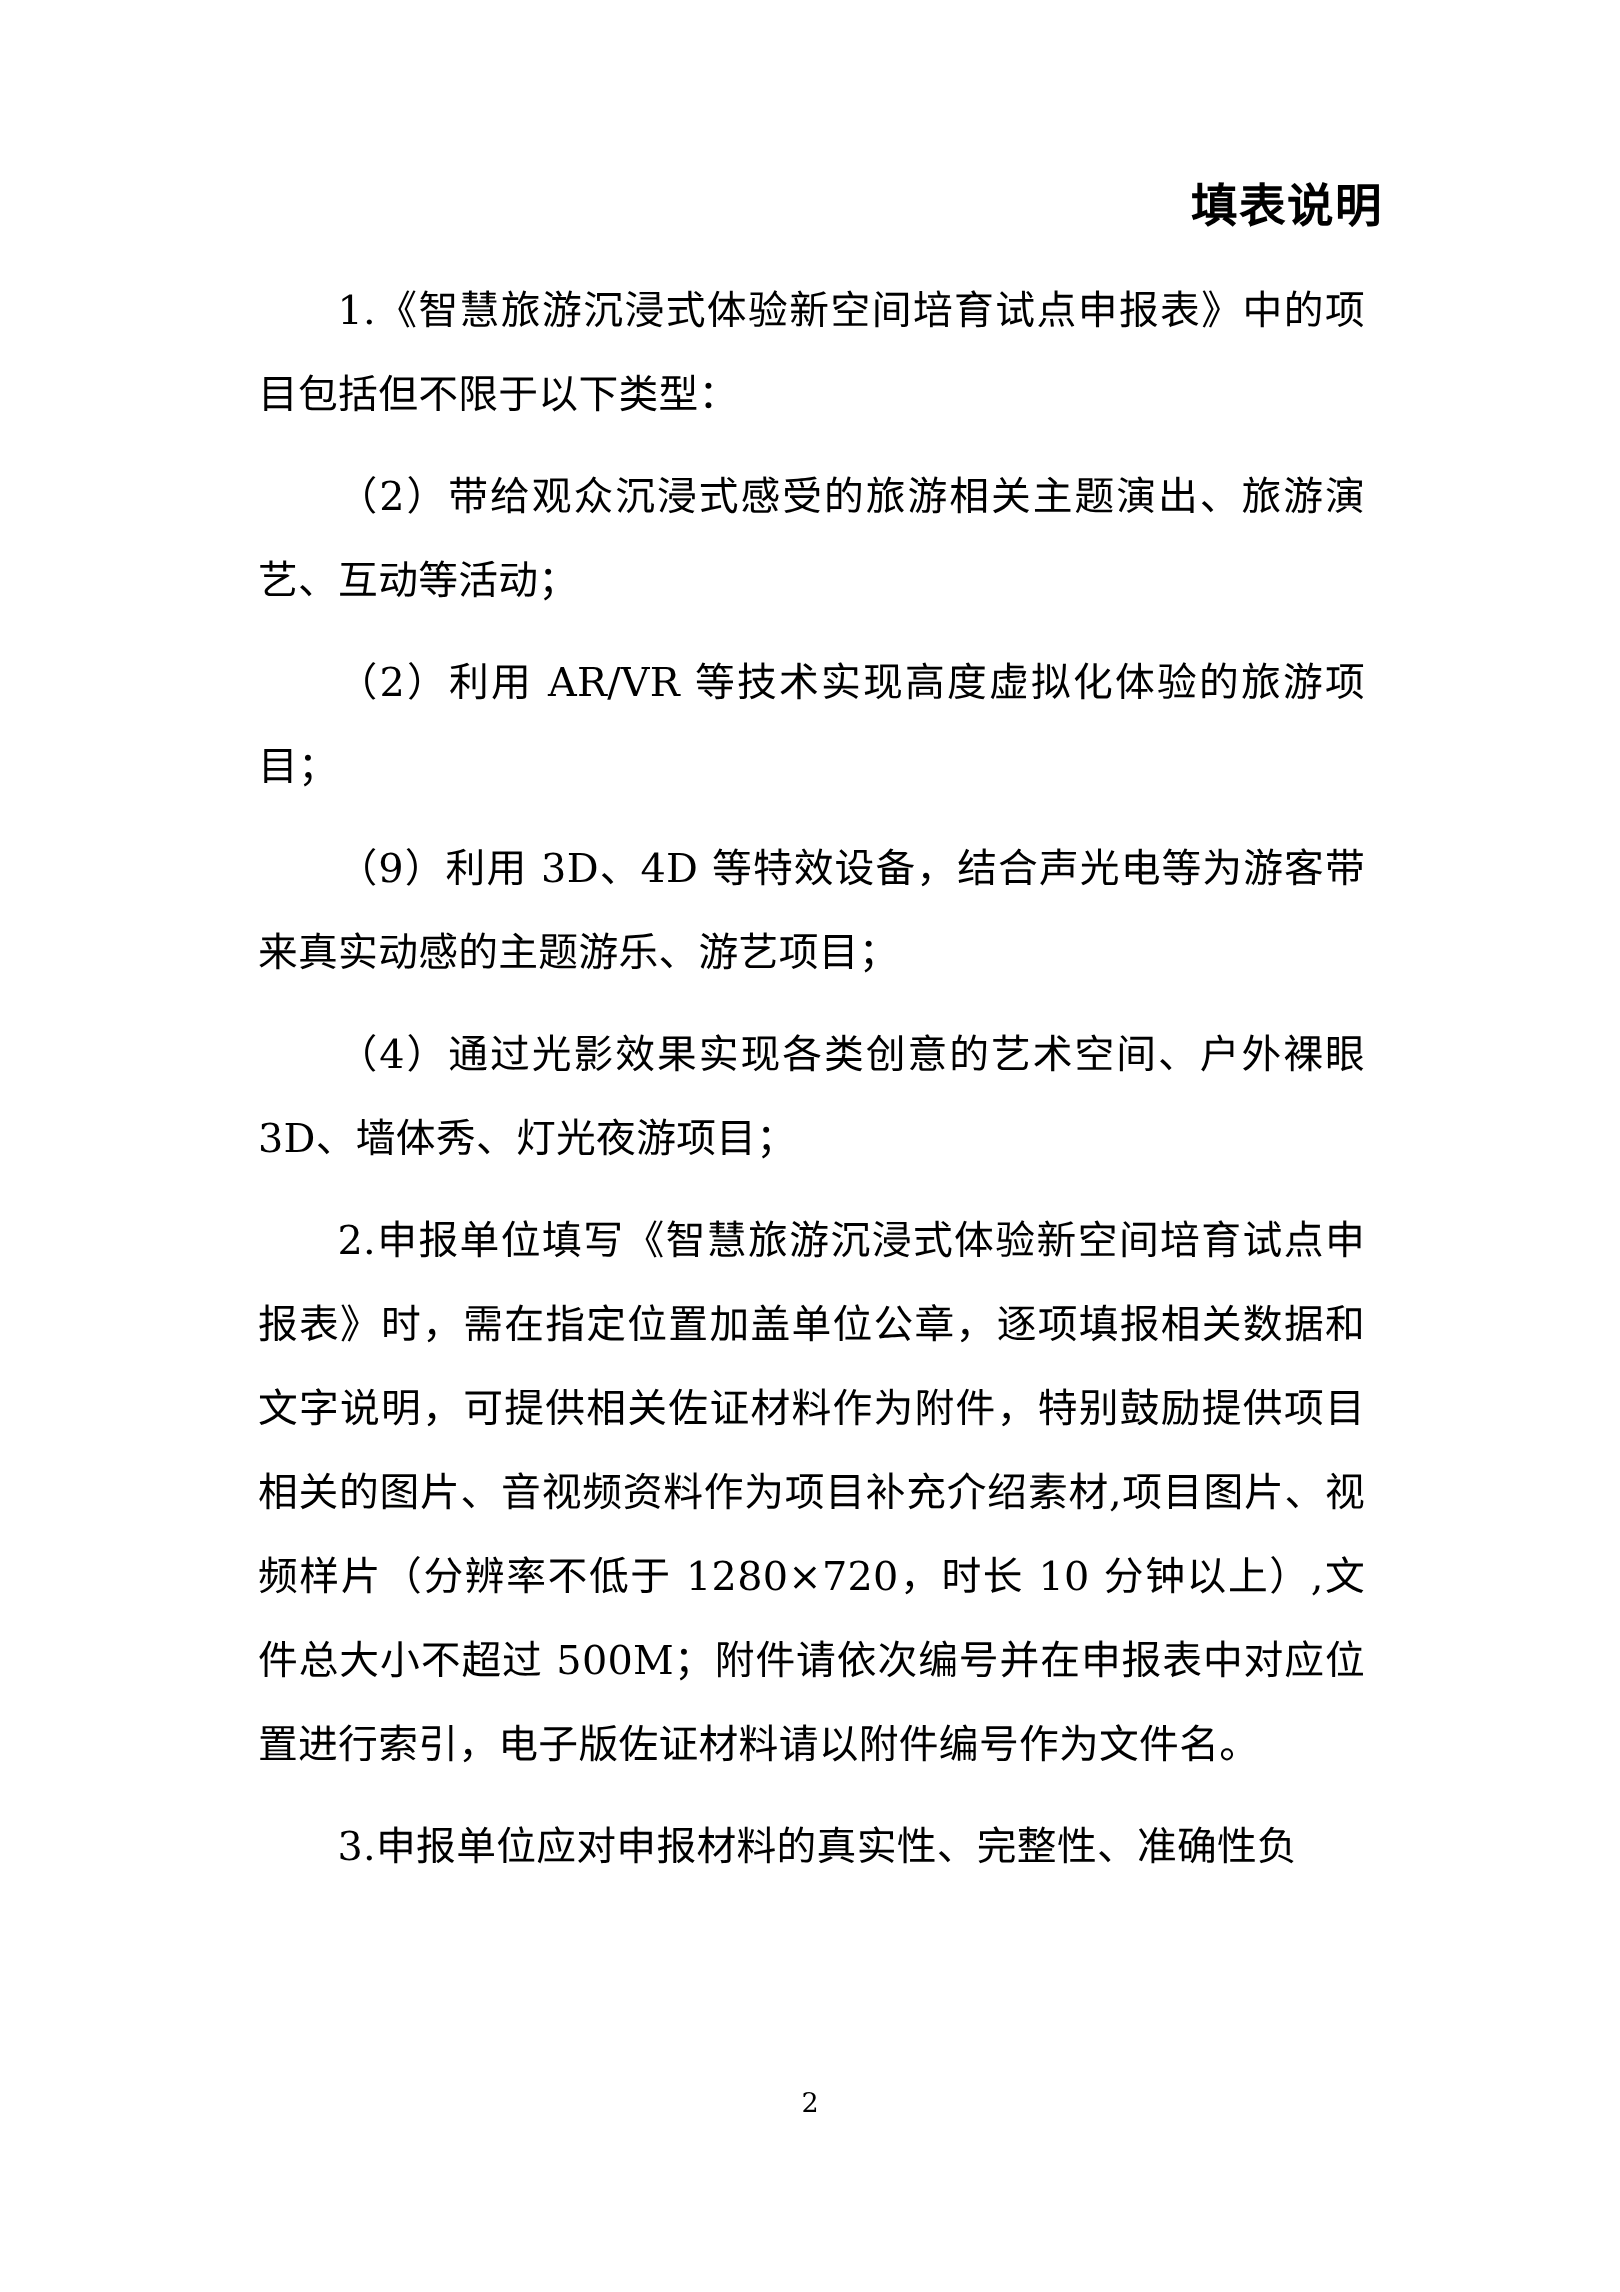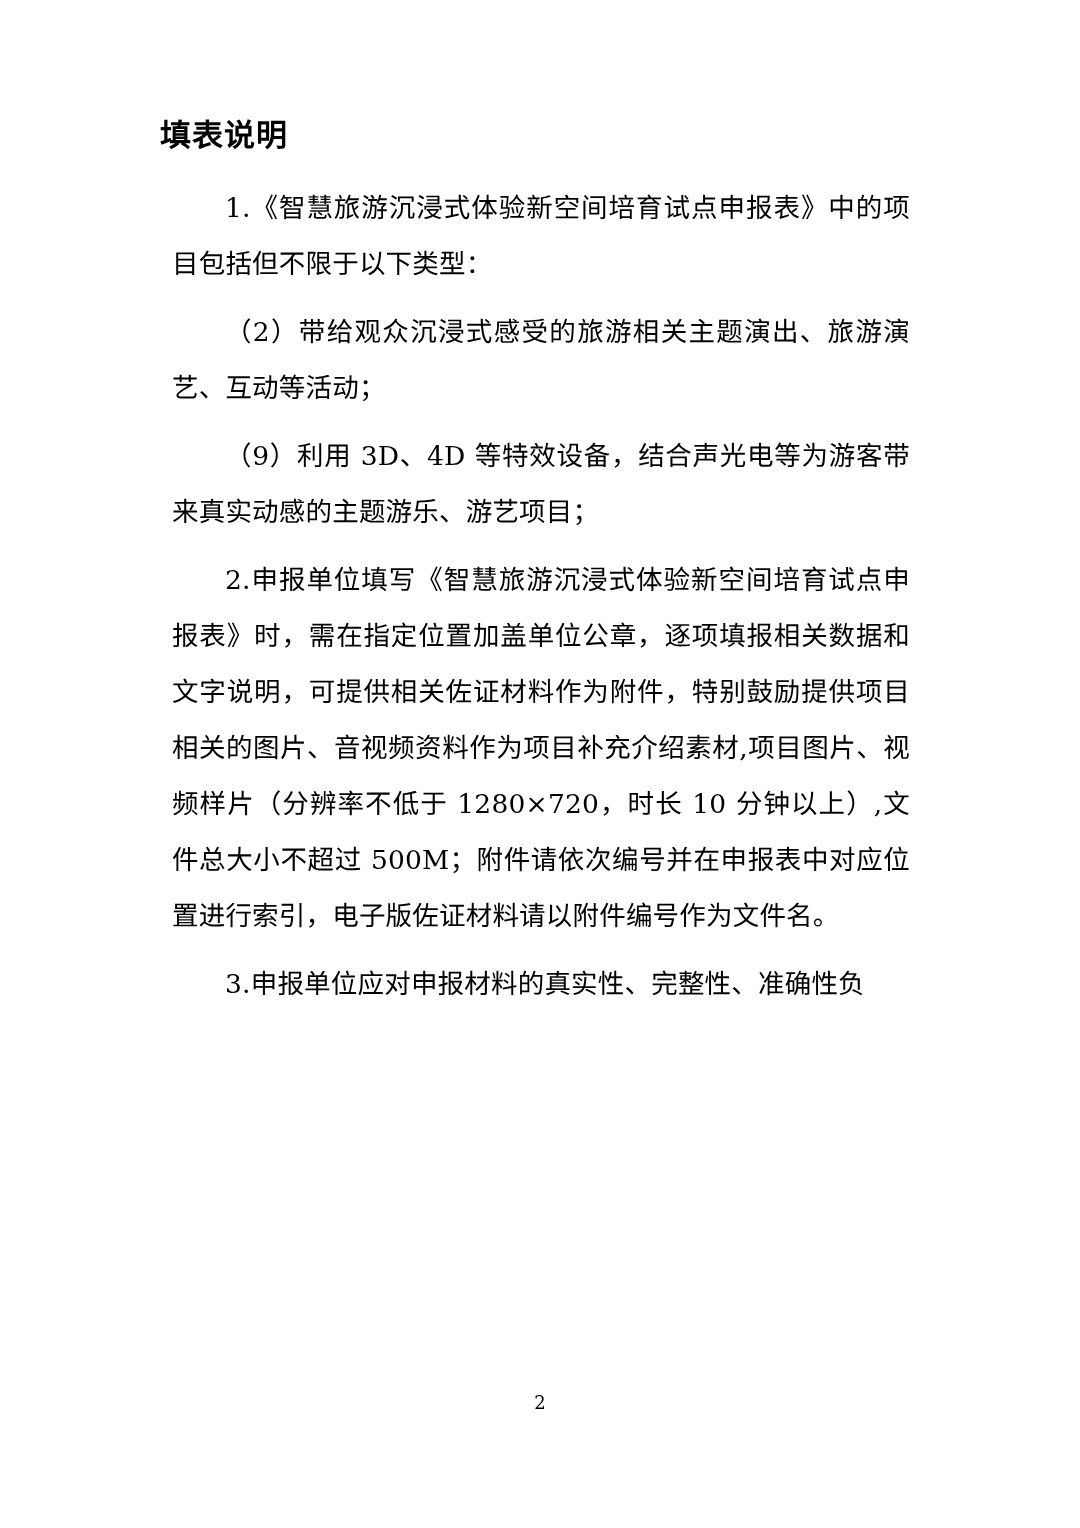--- a/index.html
+++ b/index.html
@@ -18,22 +18,22 @@
     font-family: "DejaVu Serif", "Liberation Serif", serif;
     color: #000000;
   }
   .content {
     position: absolute;
     left: 160px;
     top: 118px;
     width: 762px;
   }
   .doc-title {
-    text-align: left;
-    font-family: Liberation Mono, monospace;
+    text-align: right;
+    font-family: Liberation Serif, serif;
     font-weight: bold;
     font-size: 31px;
     letter-spacing: 1px;
     margin: 0 0 22px 0;
     line-height: 1.3;
   }
   .para {
     font-size: 26.5px;
     line-height: 56px;
     text-align: justify;
@@ -55,19 +55,21 @@
 </style>
 </head>
 <body>
 
 <div class="page">
   <div class="content">
     <h1 class="doc-title">填表说明</h1>
 
     <p class="para indent-2">1.《智慧旅游沉浸式体验新空间培育试点申报表》中的项目包括但不限于以下类型：</p>
     <p class="para indent-2">（2）带给观众沉浸式感受的旅游相关主题演出、旅游演艺、互动等活动；</p>
+    <p class="para indent-2">（2）利用 AR/VR 等技术实现高度虚拟化体验的旅游项目；</p>
     <p class="para indent-2">（9）利用 3D、4D 等特效设备，结合声光电等为游客带来真实动感的主题游乐、游艺项目；</p>
+    <p class="para indent-2">（4）通过光影效果实现各类创意的艺术空间、户外裸眼 3D、墙体秀、灯光夜游项目；</p>
     <p class="para indent-2">2.申报单位填写《智慧旅游沉浸式体验新空间培育试点申报表》时，需在指定位置加盖单位公章，逐项填报相关数据和文字说明，可提供相关佐证材料作为附件，特别鼓励提供项目相关的图片、音视频资料作为项目补充介绍素材,项目图片、视频样片（分辨率不低于 1280×720，时长 10 分钟以上）,文件总大小不超过 500M；附件请依次编号并在申报表中对应位置进行索引，电子版佐证材料请以附件编号作为文件名。</p>
     <p class="para indent-2">3.申报单位应对申报材料的真实性、完整性、准确性负</p>
   </div>
 
   <div class="page-number">2</div>
 </div>
 
 </body></html>

